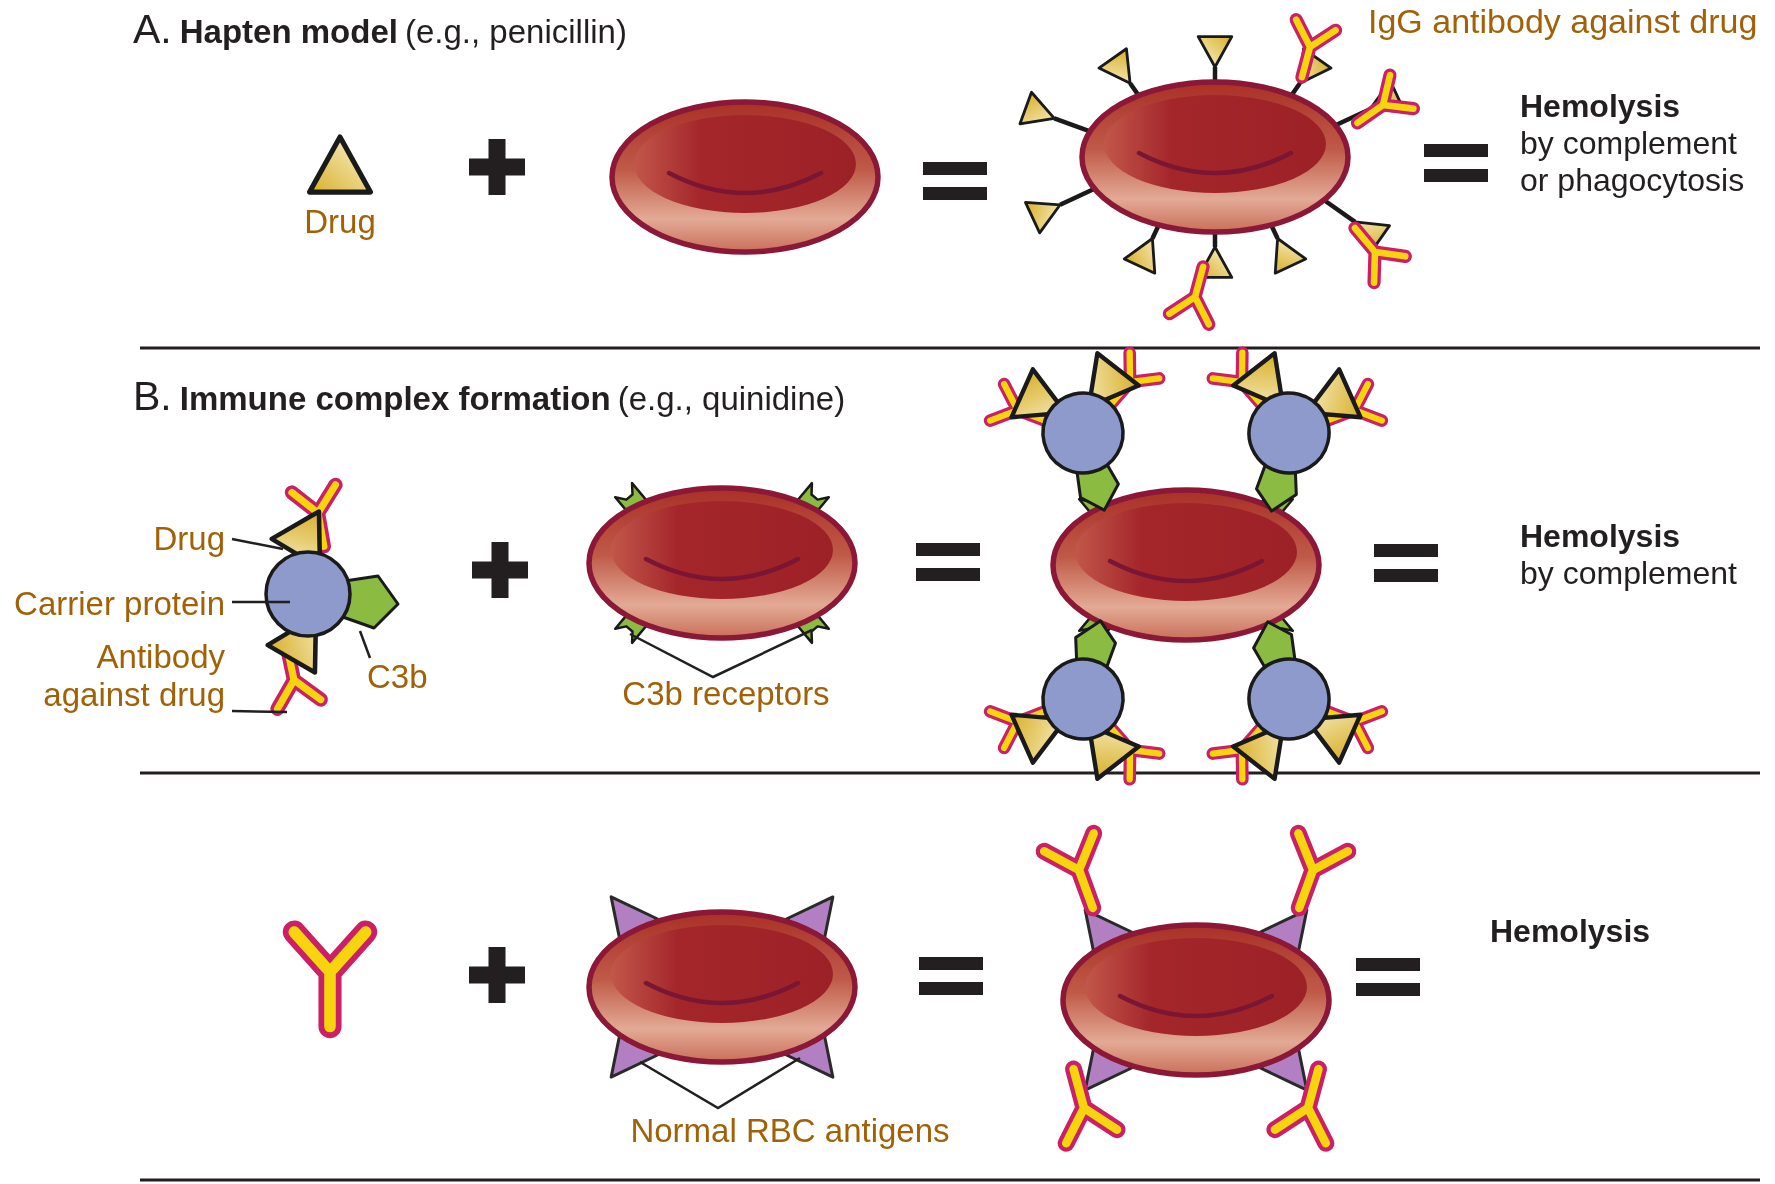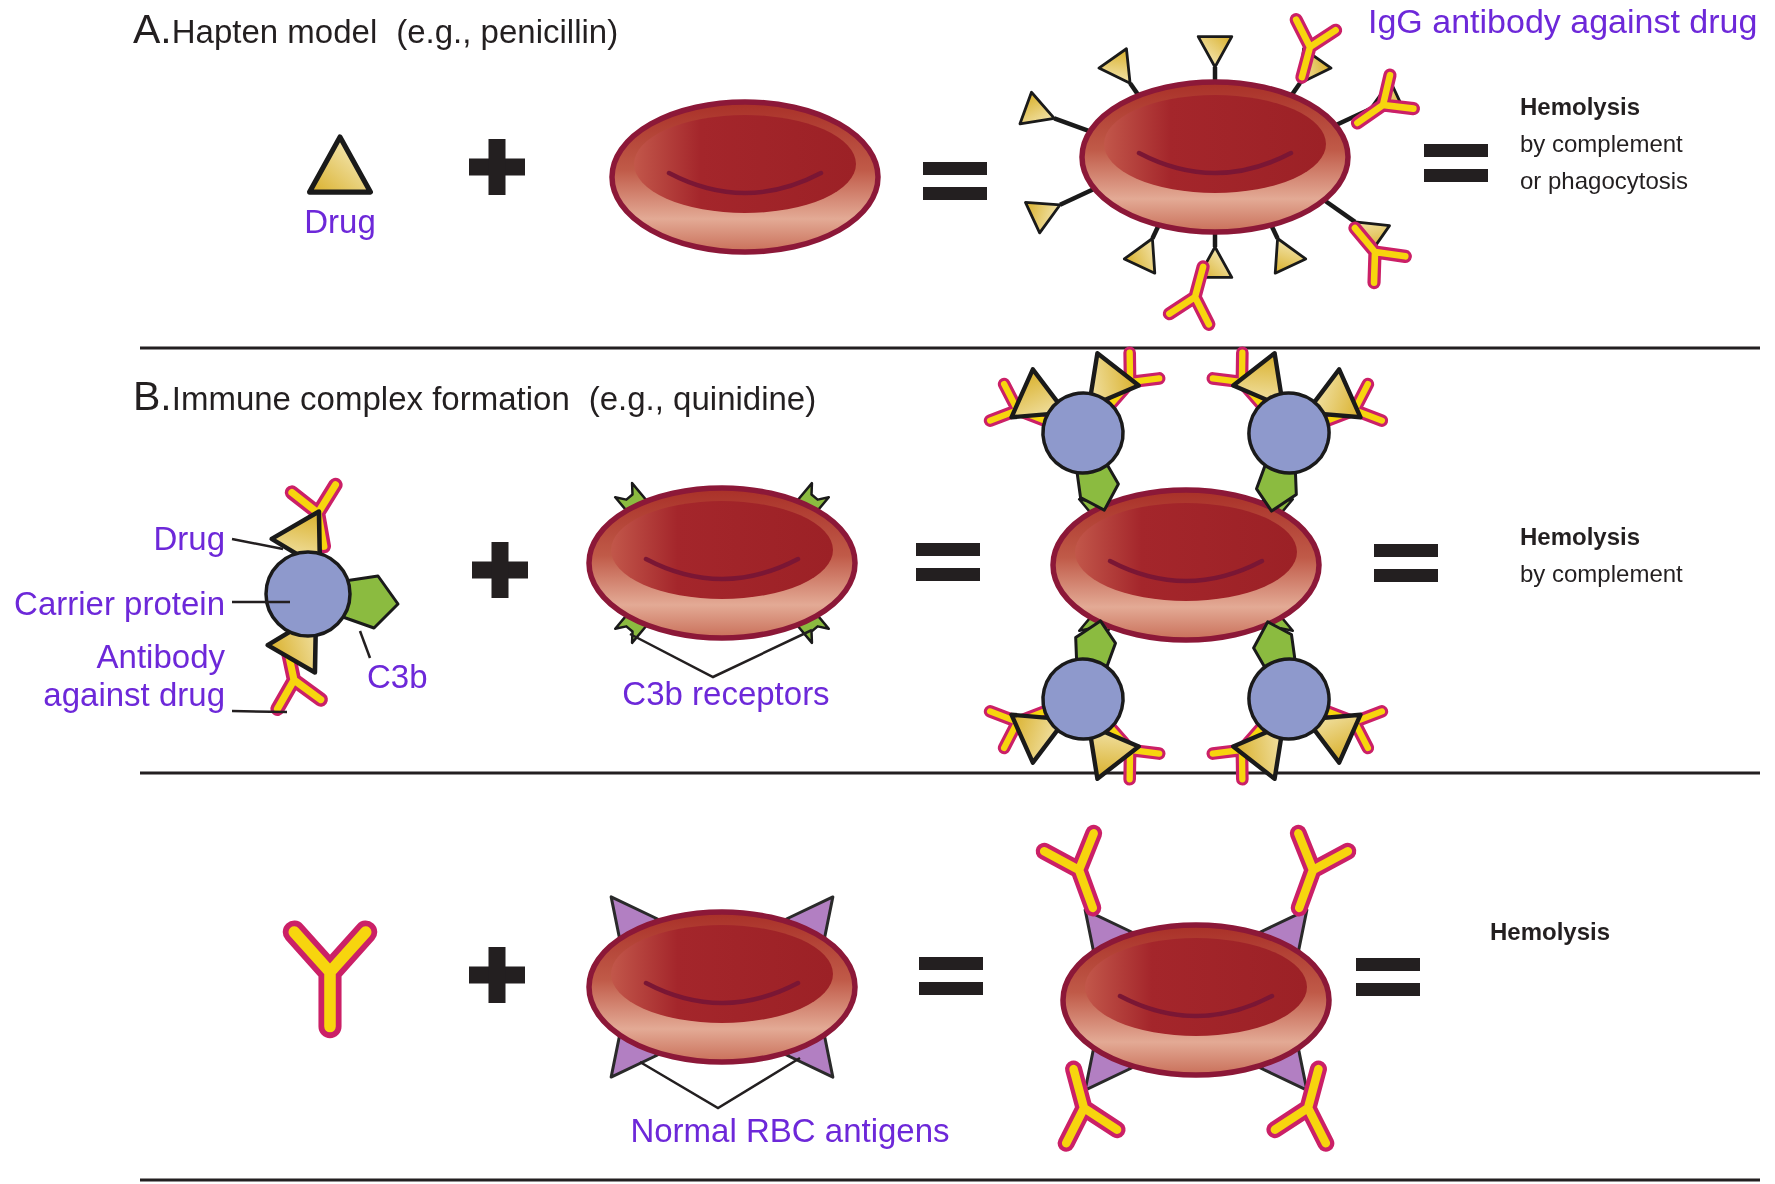--- a/index.html
+++ b/index.html
@@ -1,27 +1,27 @@
 <!DOCTYPE html>
 <html><head>
 <meta charset="utf-8">
 <style>
   html,body{margin:0;padding:0;background:#fff;}
   .canvas{position:relative;width:1775px;height:1184px;background:#ffffff;overflow:hidden;
           font-family:"Liberation Sans", sans-serif;color:#231f20;}
   .art{position:absolute;left:0;top:0;}
-  .lbl{position:absolute;font-size:33px;white-space:nowrap;color:#6d28d9;}
+  .lbl{position:absolute;font-size:33px;white-space:nowrap;color:#a16207;}
   .ctr{text-align:center;}
   .rt{text-align:right;}
   .b{font-weight:bold;}
   .sec{position:absolute;white-space:nowrap;line-height:48px;}
   .sec-letter{font-size:41px;}
-  .sec-title{font-size:33px;font-weight:normal;}
-  .sec-example{font-size:33px;margin-left:19px;}
-  .result{position:absolute;font-size:24px;line-height:37px;white-space:nowrap;}
+  .sec-title{font-size:33px;font-weight:bold;margin-left:8px;}
+  .sec-example{font-size:33px;margin-left:7px;}
+  .result{position:absolute;font-size:32px;line-height:37px;white-space:nowrap;}
   .two{line-height:38px;}
 </style>
 </head>
 <body>
 
 <div class="canvas">
 
 <svg class="art" width="1775" height="1184" viewBox="0 0 1775 1184">
   <defs>
     <linearGradient id="gradBody" x1="0" y1="0" x2="0" y2="1">

